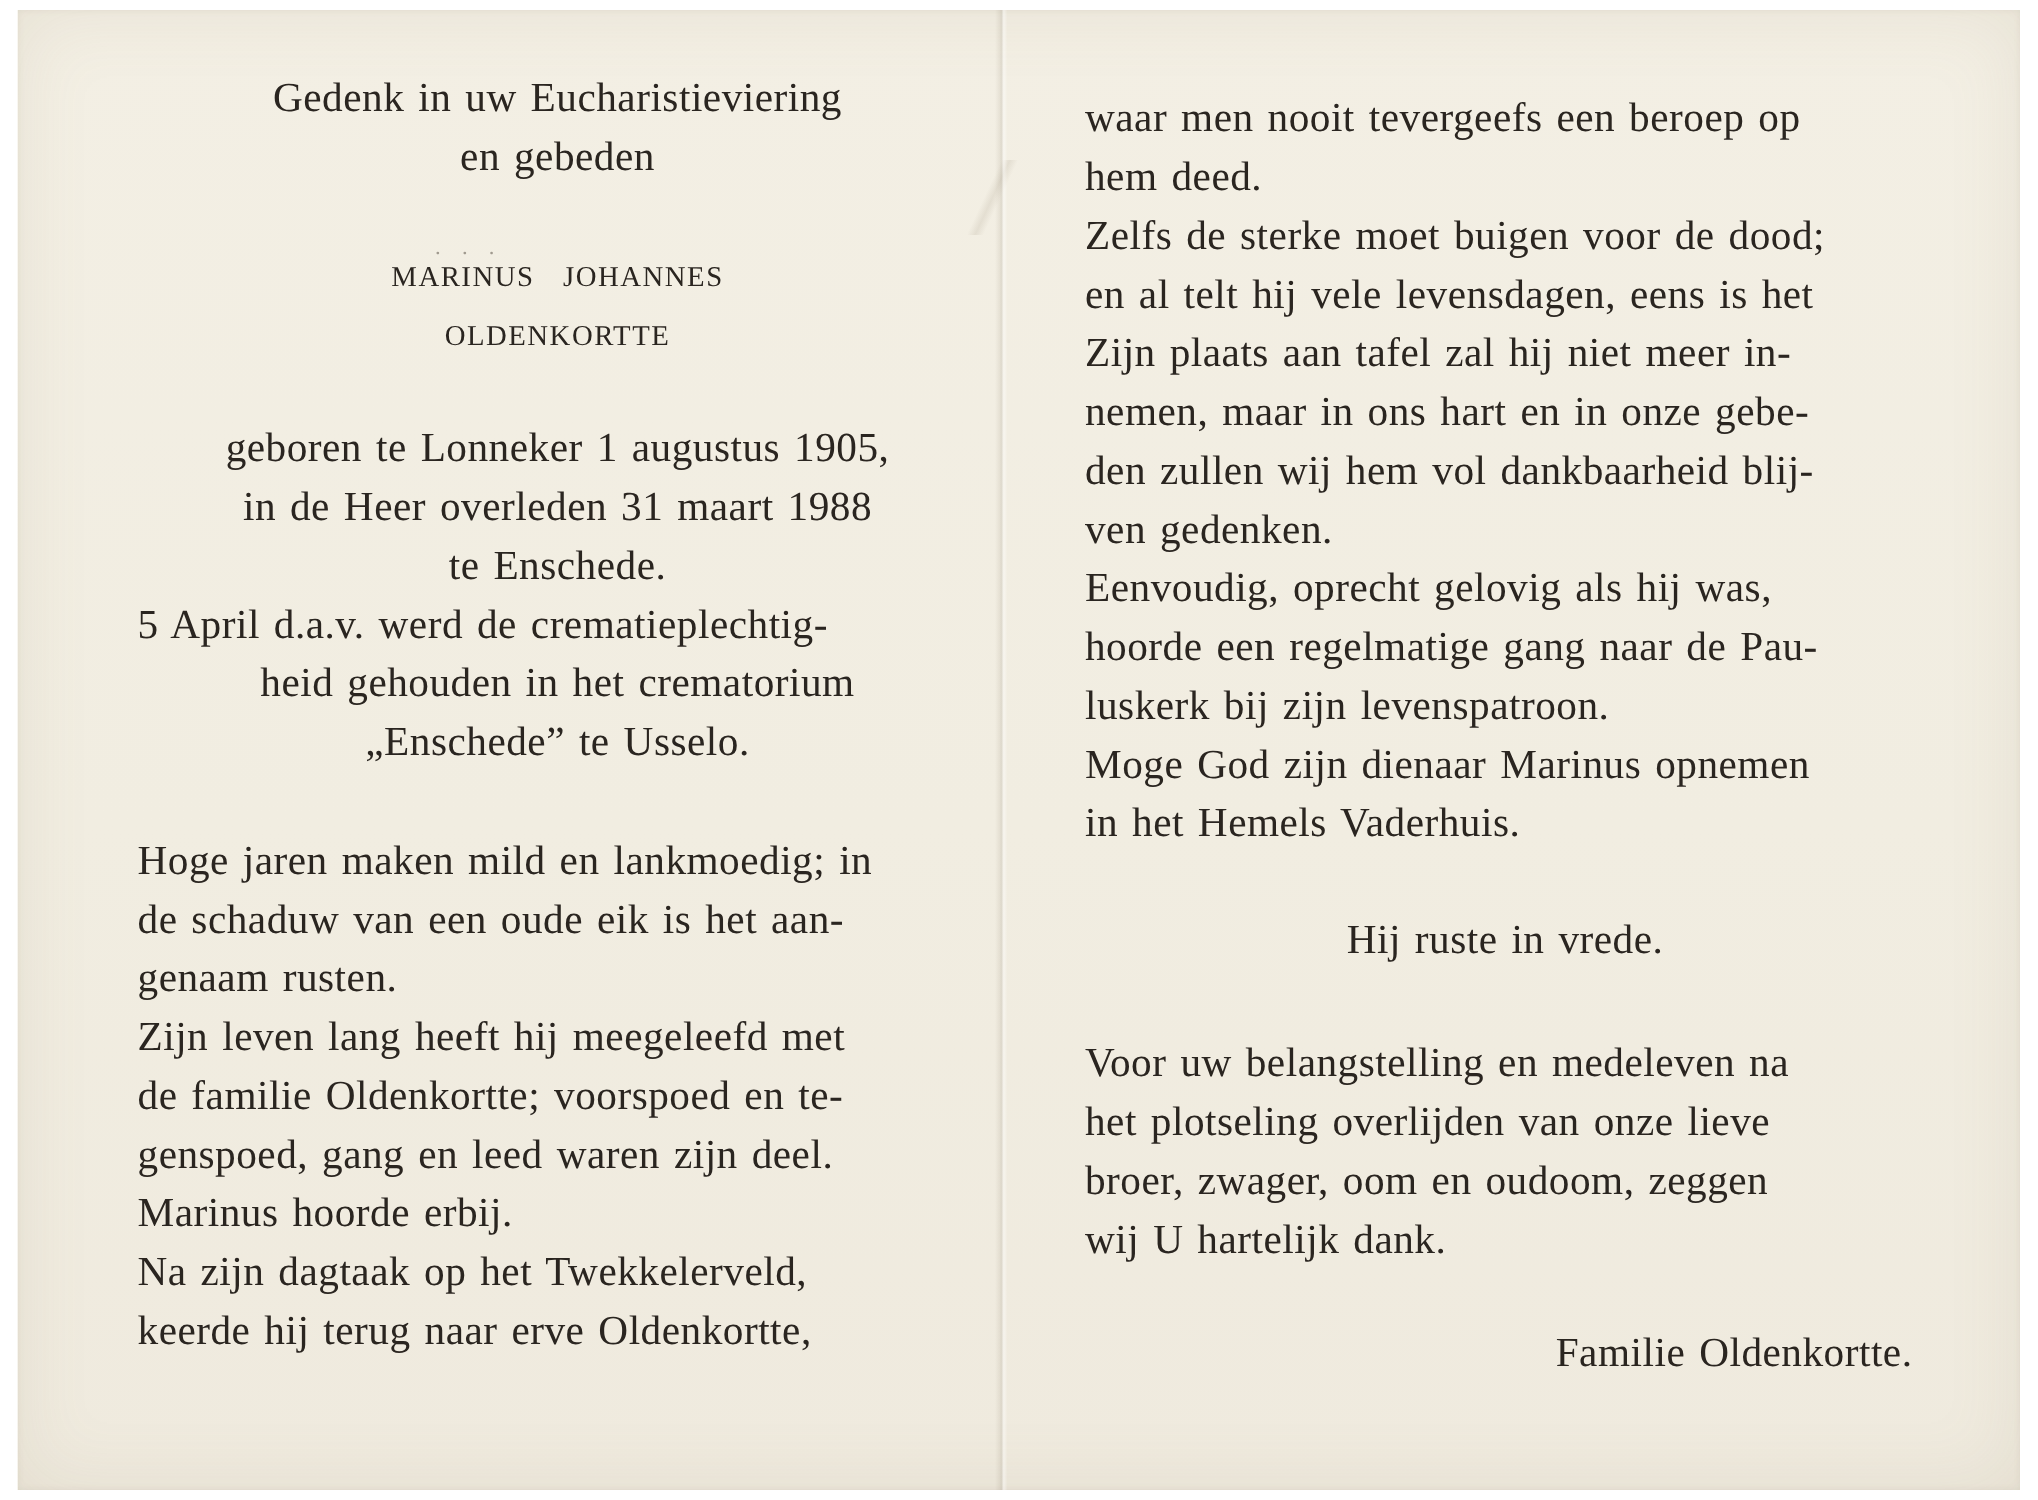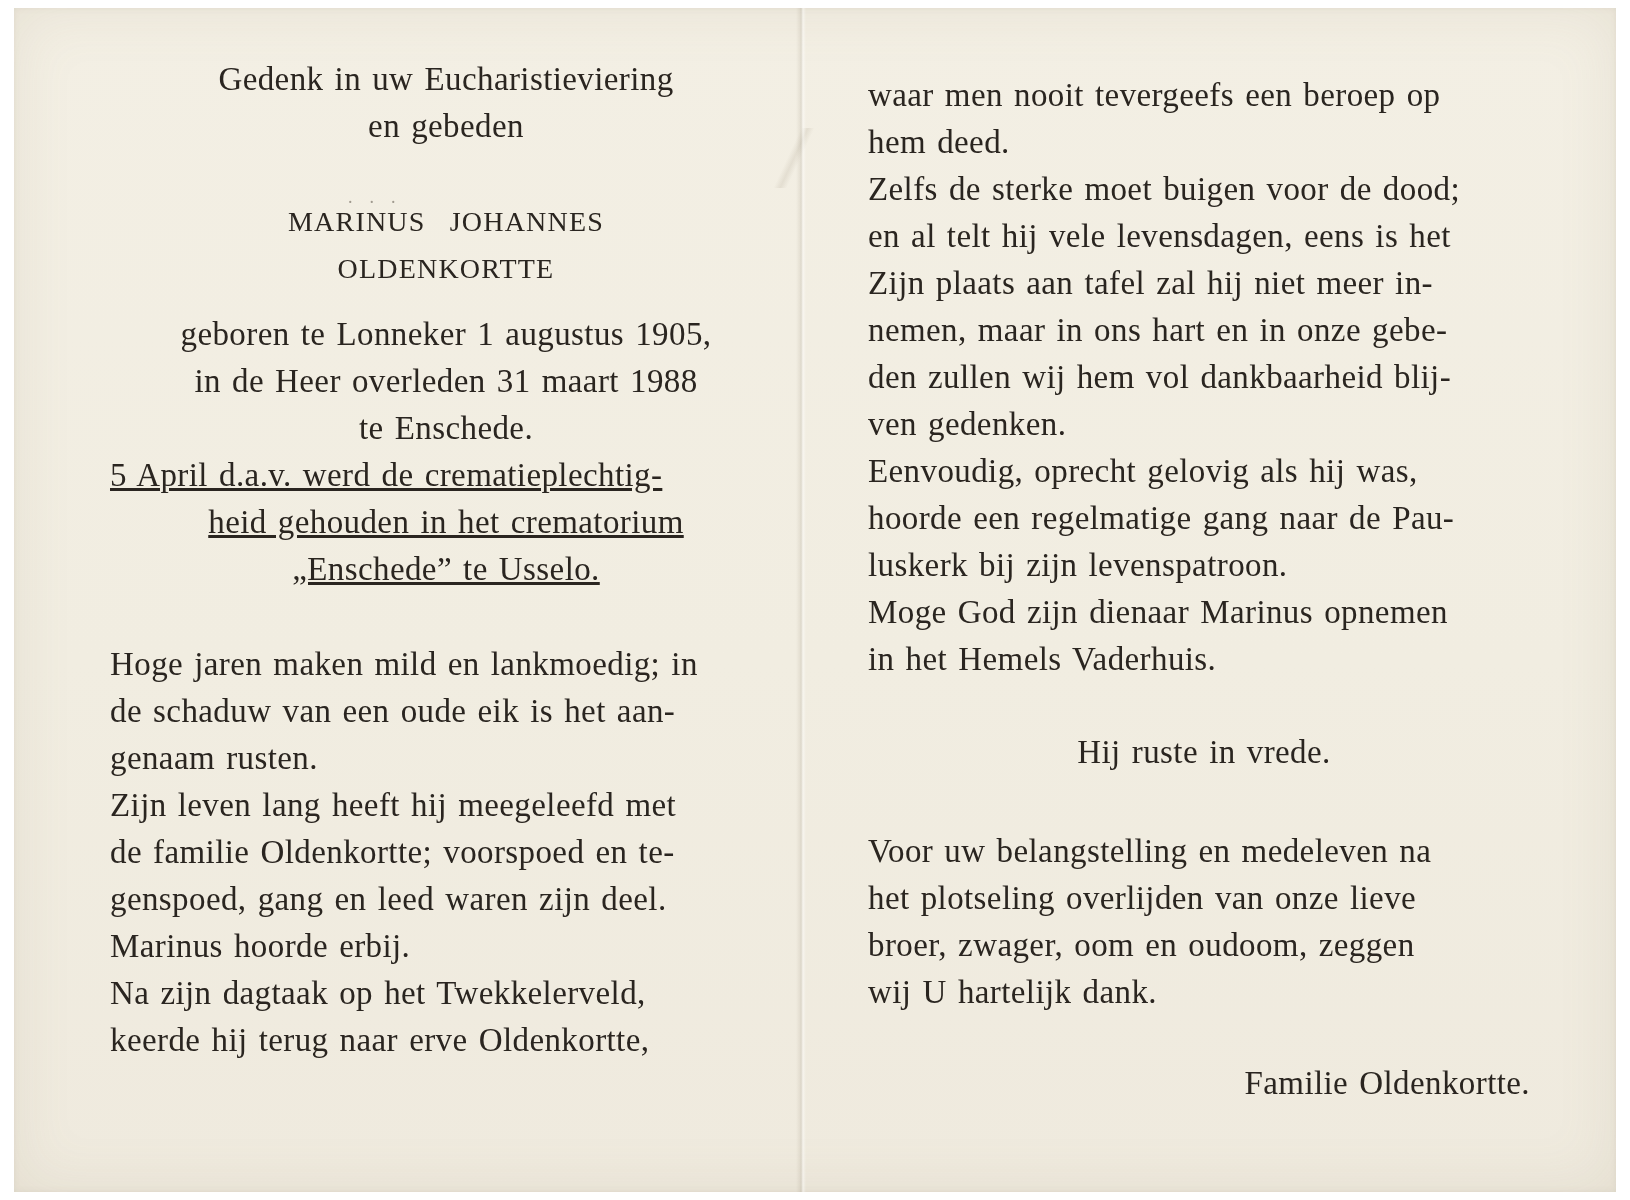--- a/index.html
+++ b/index.html
@@ -46,24 +46,24 @@
     width: 672px;
     font-size: 33px;
     line-height: 47px;
     letter-spacing: 0.4px;
     word-spacing: 2.5px;
   }
   .col-left  { left: 96px;  top: 48px; }
   .col-right { left: 854px; top: 64px; }
   .line { white-space: nowrap; }
   .center .line { text-align: center; white-space: normal; }
-  .name-block { margin-top: 48px; font-size: 28px; }
+  .name-block { margin-top: 48px; font-size: 23px; }
   .name-block .line { word-spacing: 16px; letter-spacing: 1.2px; }
-  .dates-block { margin-top: 19px; }
-  .cremation-block .line { text-align: center; text-decoration: underline; }
+  .dates-block { margin-top: 44px; }
+  .cremation-block .line { text-align: center; }
   .cremation-block .line:first-child { text-align: left; }
   .body-block { margin-top: 48px; }
   .artifact-dots {
     position: absolute;
     left: 238px; top: 118px;
     font-size: 18px;
     letter-spacing: 5px;
     color: rgba(60,50,40,0.45);
   }
   .rest-line { text-align: center; margin-top: 46px; }

